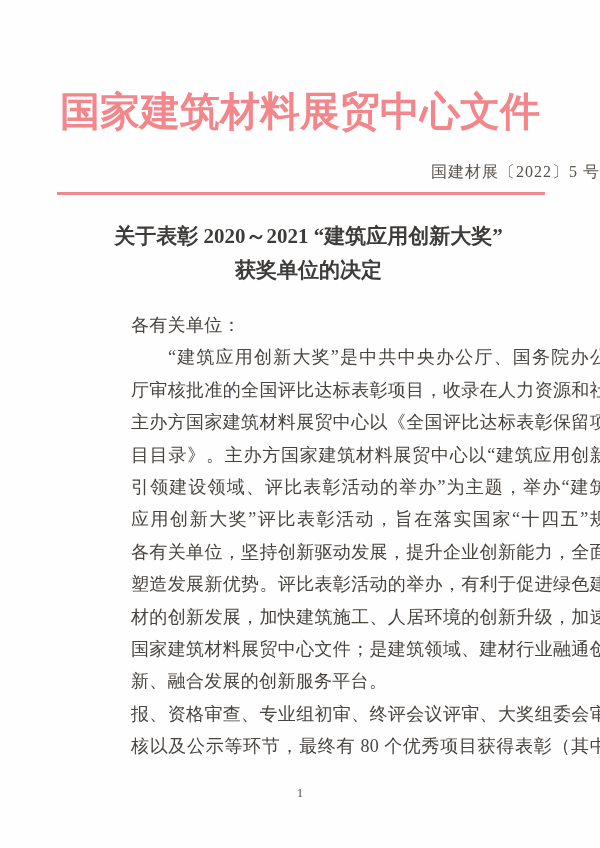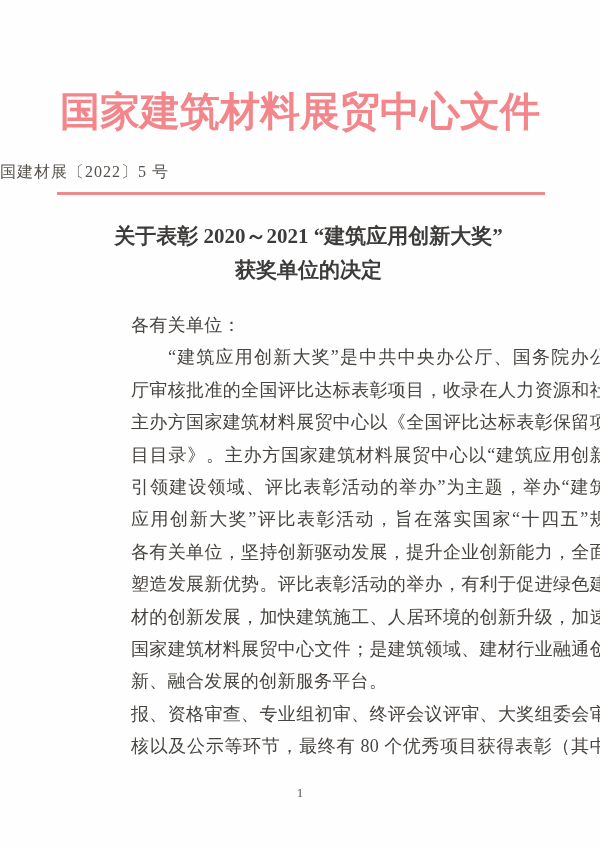--- a/index.html
+++ b/index.html
@@ -22,21 +22,21 @@
     font-weight: bold;
     letter-spacing: 0px;
     color: #f2868b;
     white-space: nowrap;
   }
   .doc-number {
     position: absolute;
     top: 162px;
     left: 0;
     right: 0;
-    text-align: left;
+    text-align: right;
     font-size: 16px;
     color: #56514b;
     letter-spacing: 1px;
   }
   .red-rule {
     position: absolute;
     top: 192px;
     left: 57px;
     width: 488px;
     height: 0;

